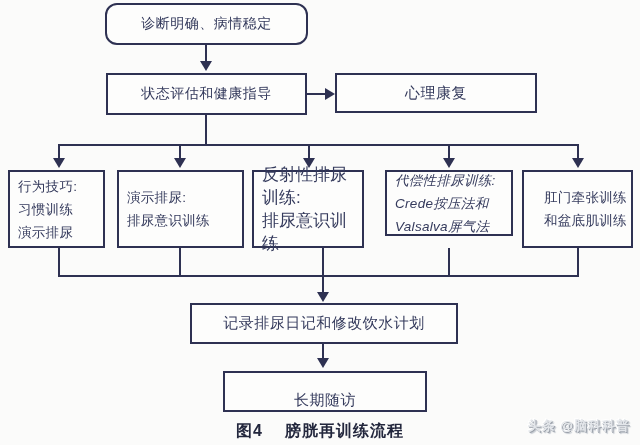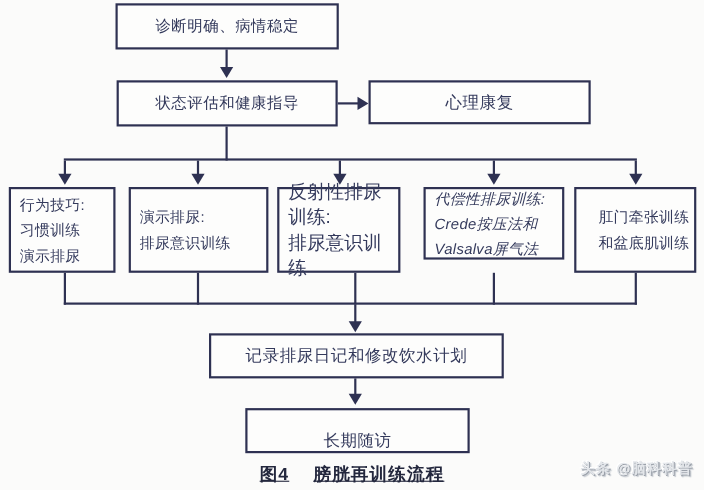--- a/index.html
+++ b/index.html
@@ -27,37 +27,37 @@
   .tight{font-size:17px;letter-spacing:0;}
   .line{position:absolute;background:var(--line);}
   .ah-down{position:absolute;width:0;height:0;
     border-left:6px solid transparent;border-right:6px solid transparent;
     border-top:10px solid var(--line);}
   .ah-right{position:absolute;width:0;height:0;
     border-top:6px solid transparent;border-bottom:6px solid transparent;
     border-left:10px solid var(--line);}
   .caption{
     position:absolute;left:0;top:421px;width:640px;text-align:center;
-    font-size:16px;font-weight:700;color:#23273d;letter-spacing:1px;text-decoration:underline;
+    font-size:16px;font-weight:700;color:#23273d;letter-spacing:1px;
   }
   .caption .cap-title{margin-left:22px;}
   .watermark{
     position:absolute;right:10px;top:417px;
     font-size:13px;font-weight:700;letter-spacing:1px;
     color:#e3e6ea;
     text-shadow:1px 1px 0 #9ba1aa,-1px -1px 0 #ffffff,2px 2px 1px #c3c8cf;
     white-space:nowrap;
   }
 </style>
 </head>
 <body>
 
 <div class="canvas">
 
-  <div class="box center" style="left:105px;top:3px;width:203px;height:42px;">
+  <div class="box center" style="left:105px;top:3px;width:203px;height:42px;border-radius:12px;">
     <span>诊断明确、病情稳定</span>
   </div>
 
   <div class="line" style="left:205px;top:45px;width:2px;height:17px;"></div>
   <div class="ah-down" style="left:200px;top:61px;"></div>
 
   <div class="box center" style="left:106px;top:73px;width:201px;height:42px;">
     <span>状态评估和健康指导</span>
   </div>
 

